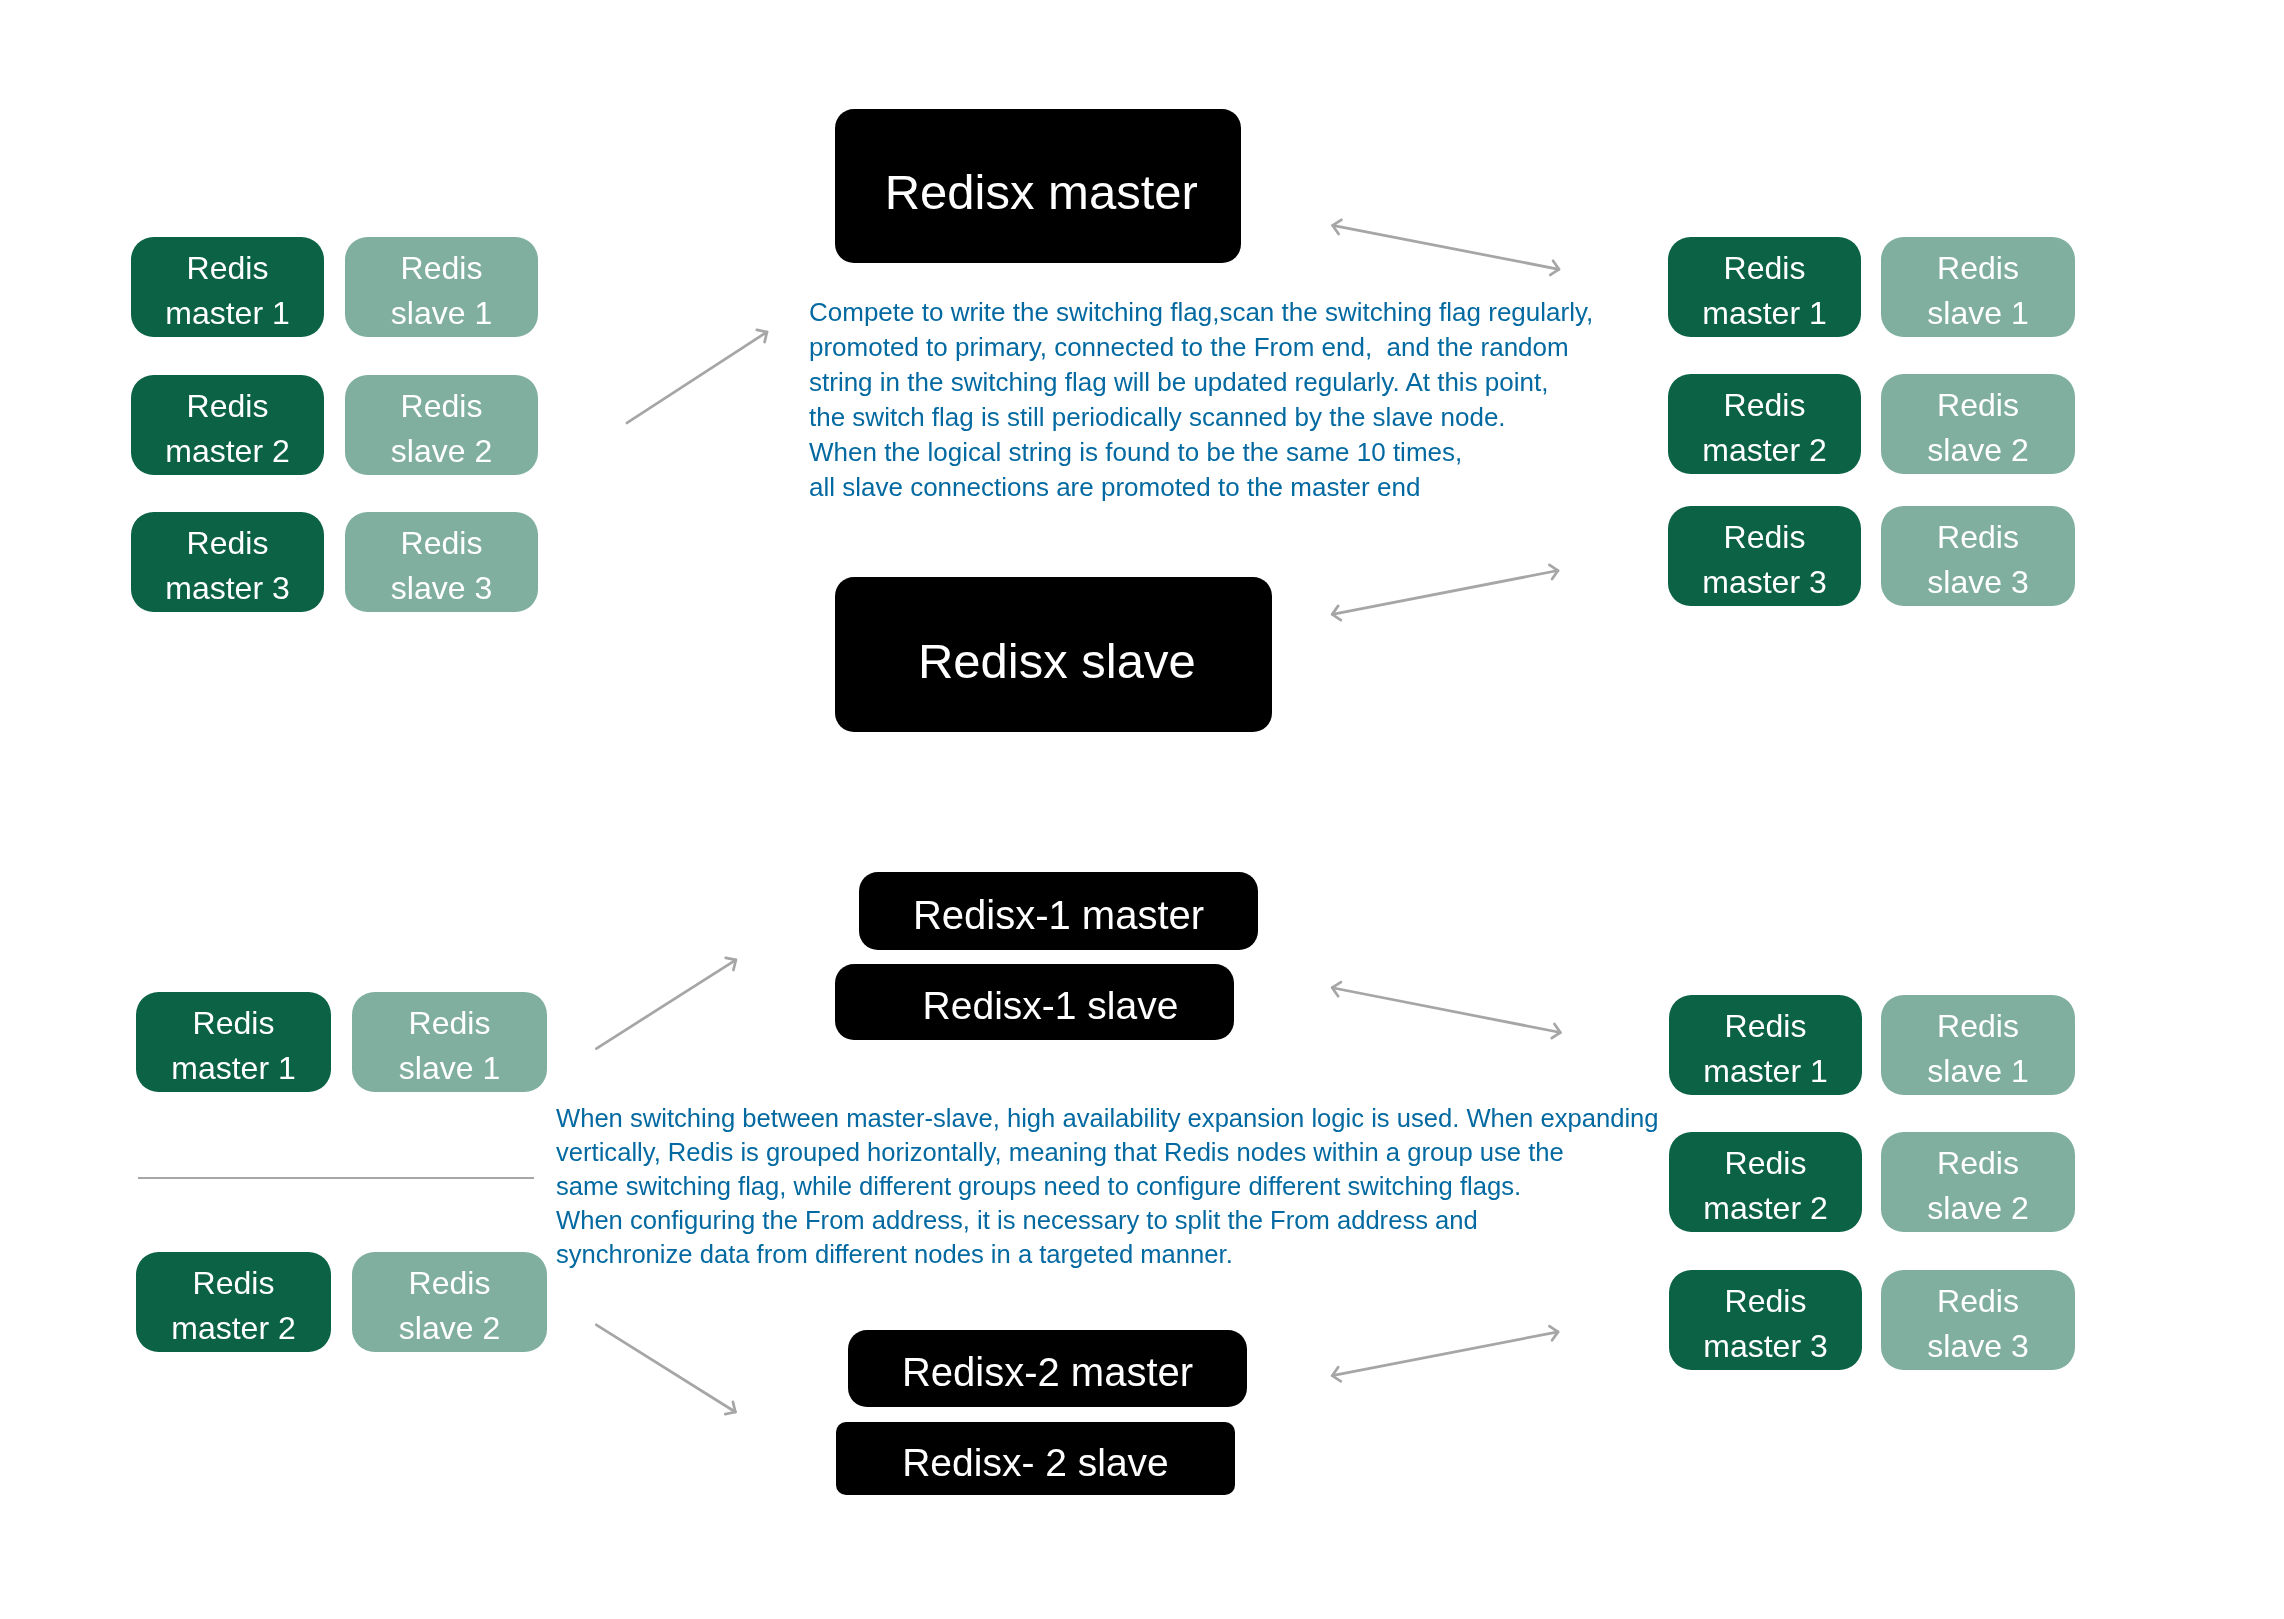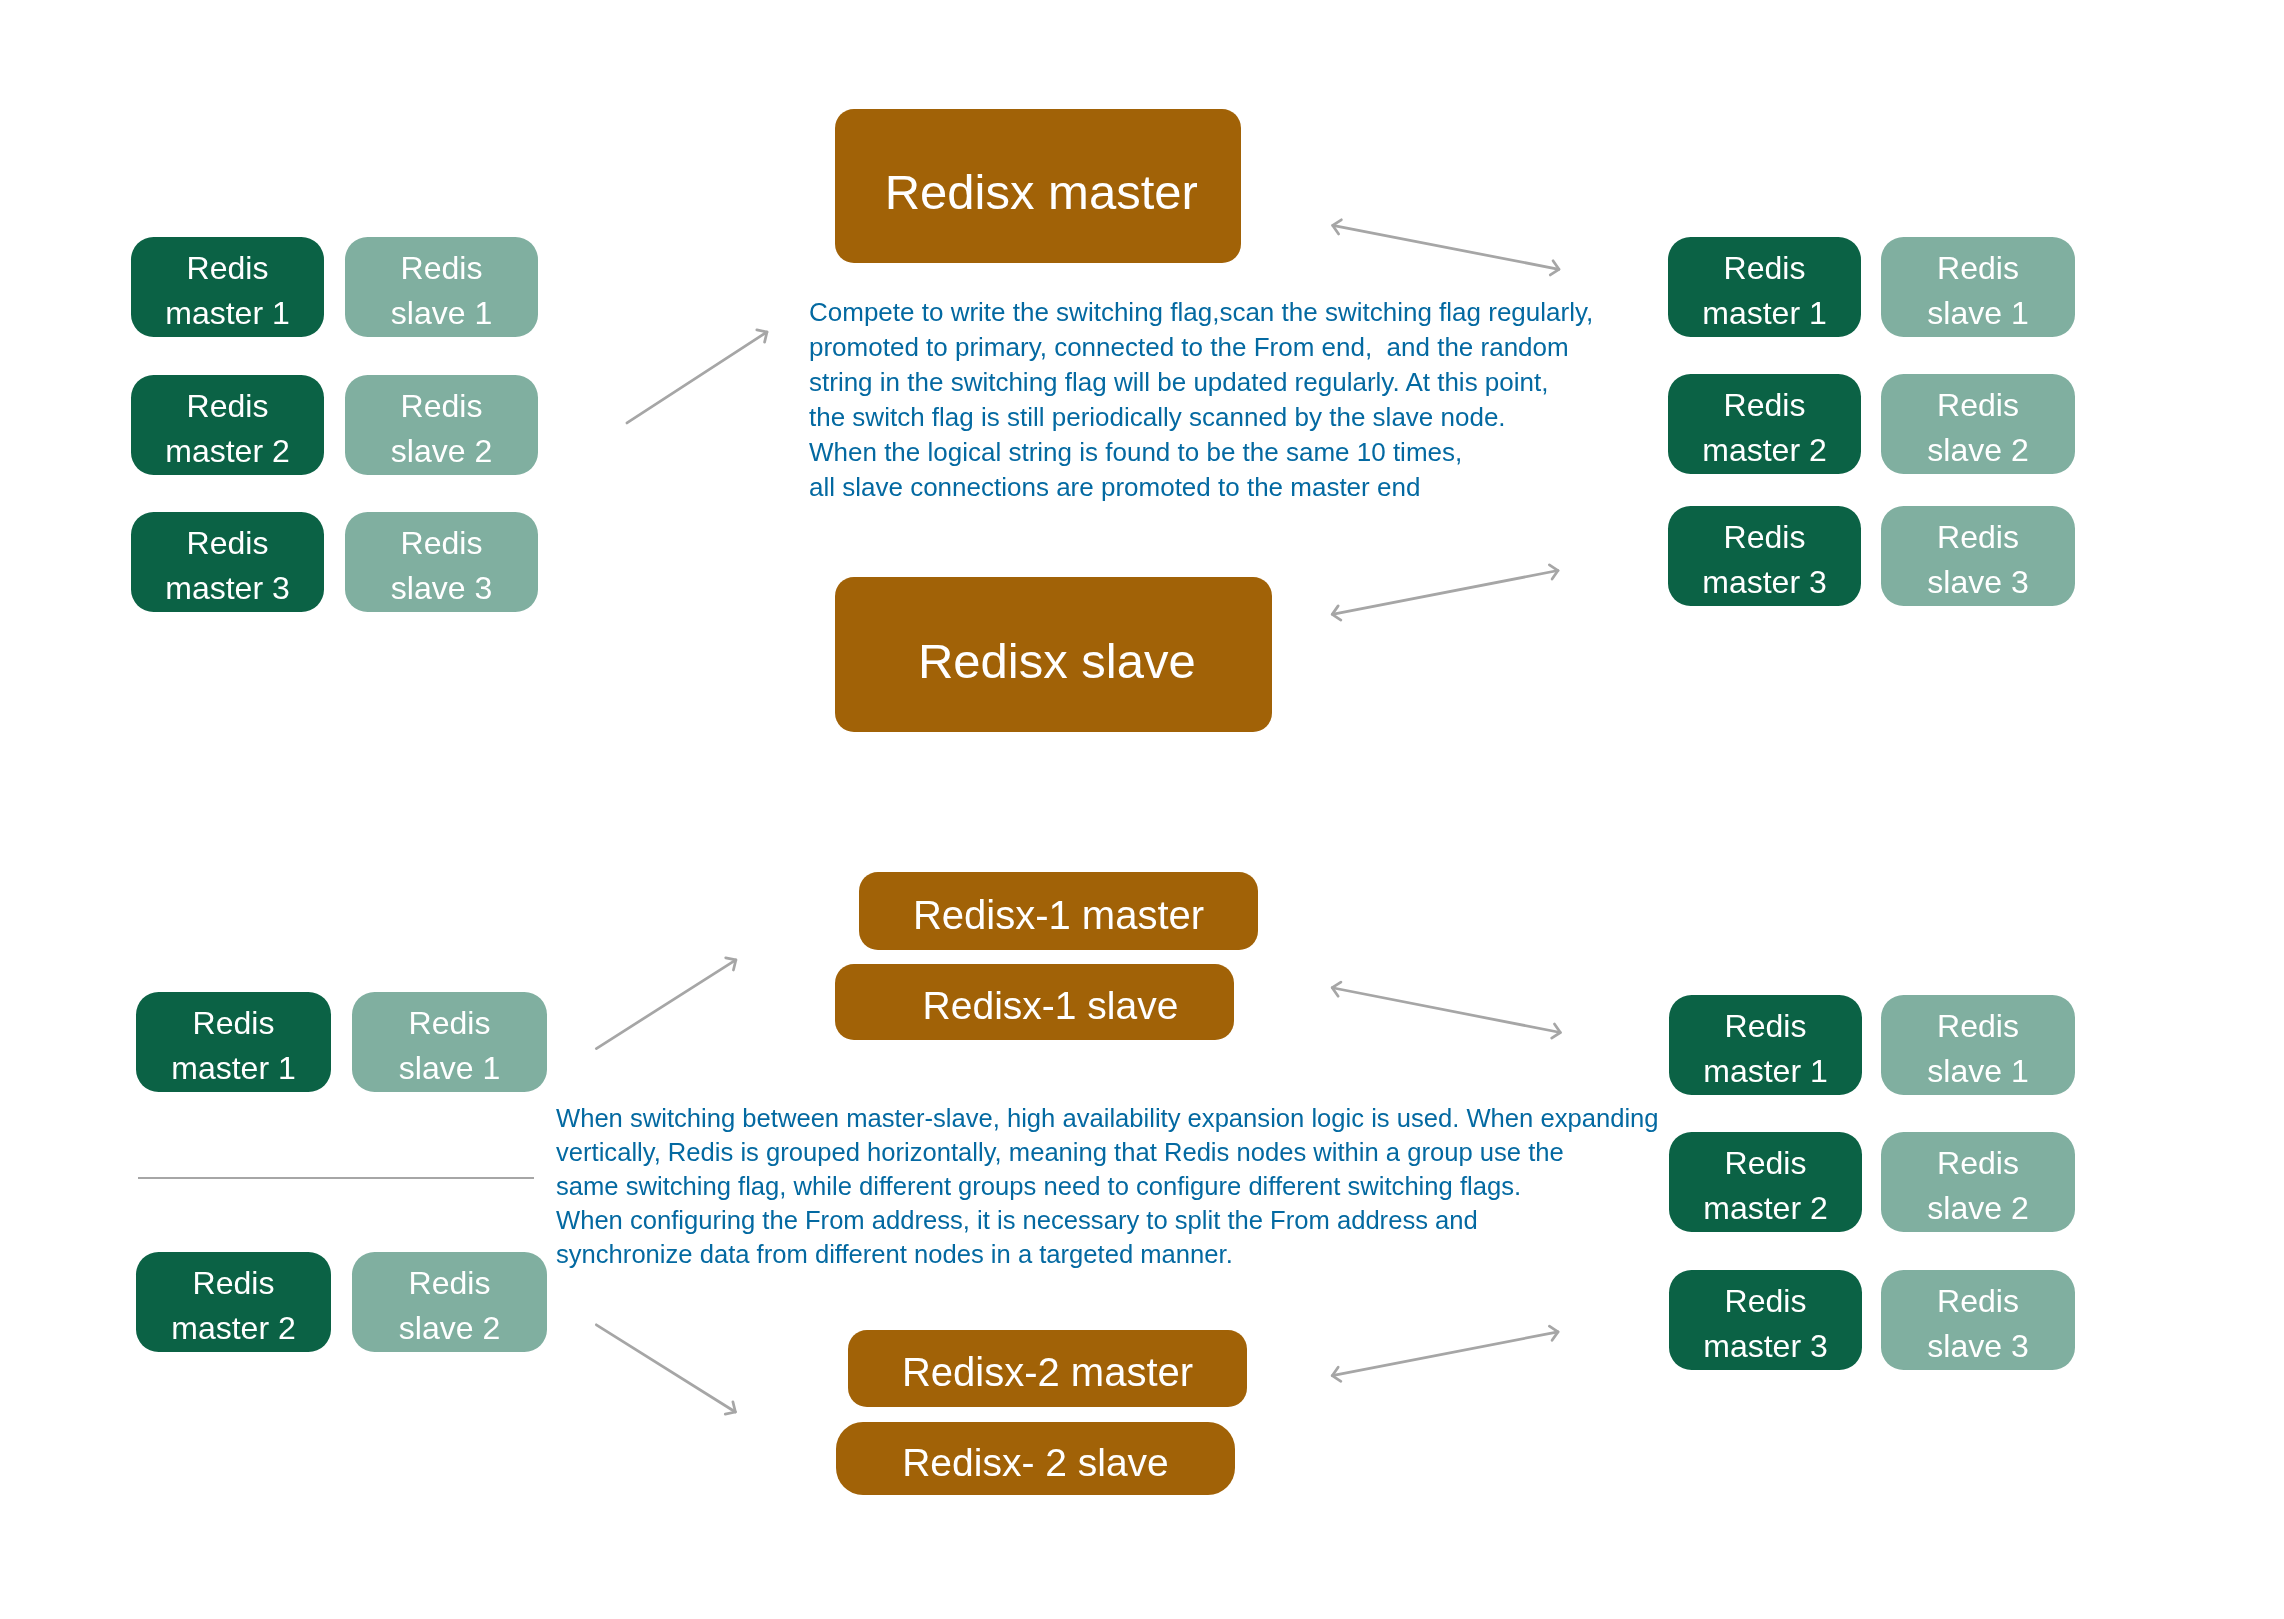--- a/index.html
+++ b/index.html
@@ -6,21 +6,21 @@
   body{width:2284px;height:1620px;position:relative;overflow:hidden;
        font-family:"Liberation Sans",sans-serif;}
   .stage{position:absolute;left:0;top:0;width:2284px;height:1620px;background:#fff;}
   .node{position:absolute;display:flex;flex-direction:column;align-items:center;
         justify-content:center;color:#ffffff;box-sizing:border-box;text-align:center;}
   .master span,.slave span{position:relative;top:4.2px;}
   .lime span{position:relative;top:4.2px;}
   .node span{display:block;white-space:nowrap;}
   .master{background:#0B6245;border-radius:22.6px;font-size:32px;line-height:45px;}
   .slave{background:#80AFA0;border-radius:22.6px;font-size:32px;line-height:45px;}
-  .lime{background:#a16207;color:#fff;}
+  .lime{background:#000000;color:#fff;}
   .para{position:absolute;color:#0369a1;}
   .para>div{white-space:pre;}
   svg.arrows{position:absolute;left:0;top:0;width:2284px;height:1620px;}
   .rule{position:absolute;background:#A6A6A6;}
 </style>
 </head>
 <body>
 
 <div class="stage">
 
@@ -110,21 +110,21 @@
 
 <div class="node lime" style="left:859px;top:872px;width:399px;height:78px;border-radius:19px;font-size:40px;">
   <span>Redisx-1 master</span>
 </div>
 <div class="node lime" style="left:835px;top:964px;width:399px;height:76px;border-radius:19px;font-size:39px;padding-left:32px;">
   <span>Redisx-1 slave</span>
 </div>
 <div class="node lime" style="left:836px;top:1330px;width:399px;height:77px;border-radius:19px;font-size:40px;margin-left:12px;">
   <span>Redisx-2 master</span>
 </div>
-<div class="node lime" style="left:836px;top:1422px;width:399px;height:73px;border-radius:27px;font-size:39px;">
+<div class="node lime" style="left:836px;top:1422px;width:399px;height:73px;border-radius:10px;font-size:39px;">
   <span>Redisx- 2 slave</span>
 </div>
 
 <div class="para" style="left:556px;top:1101px;width:1131px;font-size:25.6px;line-height:34px;">
   <div>When switching between master-slave, high availability expansion logic is used. When expanding</div>
   <div>vertically, Redis is grouped horizontally, meaning that Redis nodes within a group use the</div>
   <div>same switching flag, while different groups need to configure different switching flags.</div>
   <div>When configuring the From address, it is necessary to split the From address and</div>
   <div>synchronize data from different nodes in a targeted manner.</div>
 </div>

